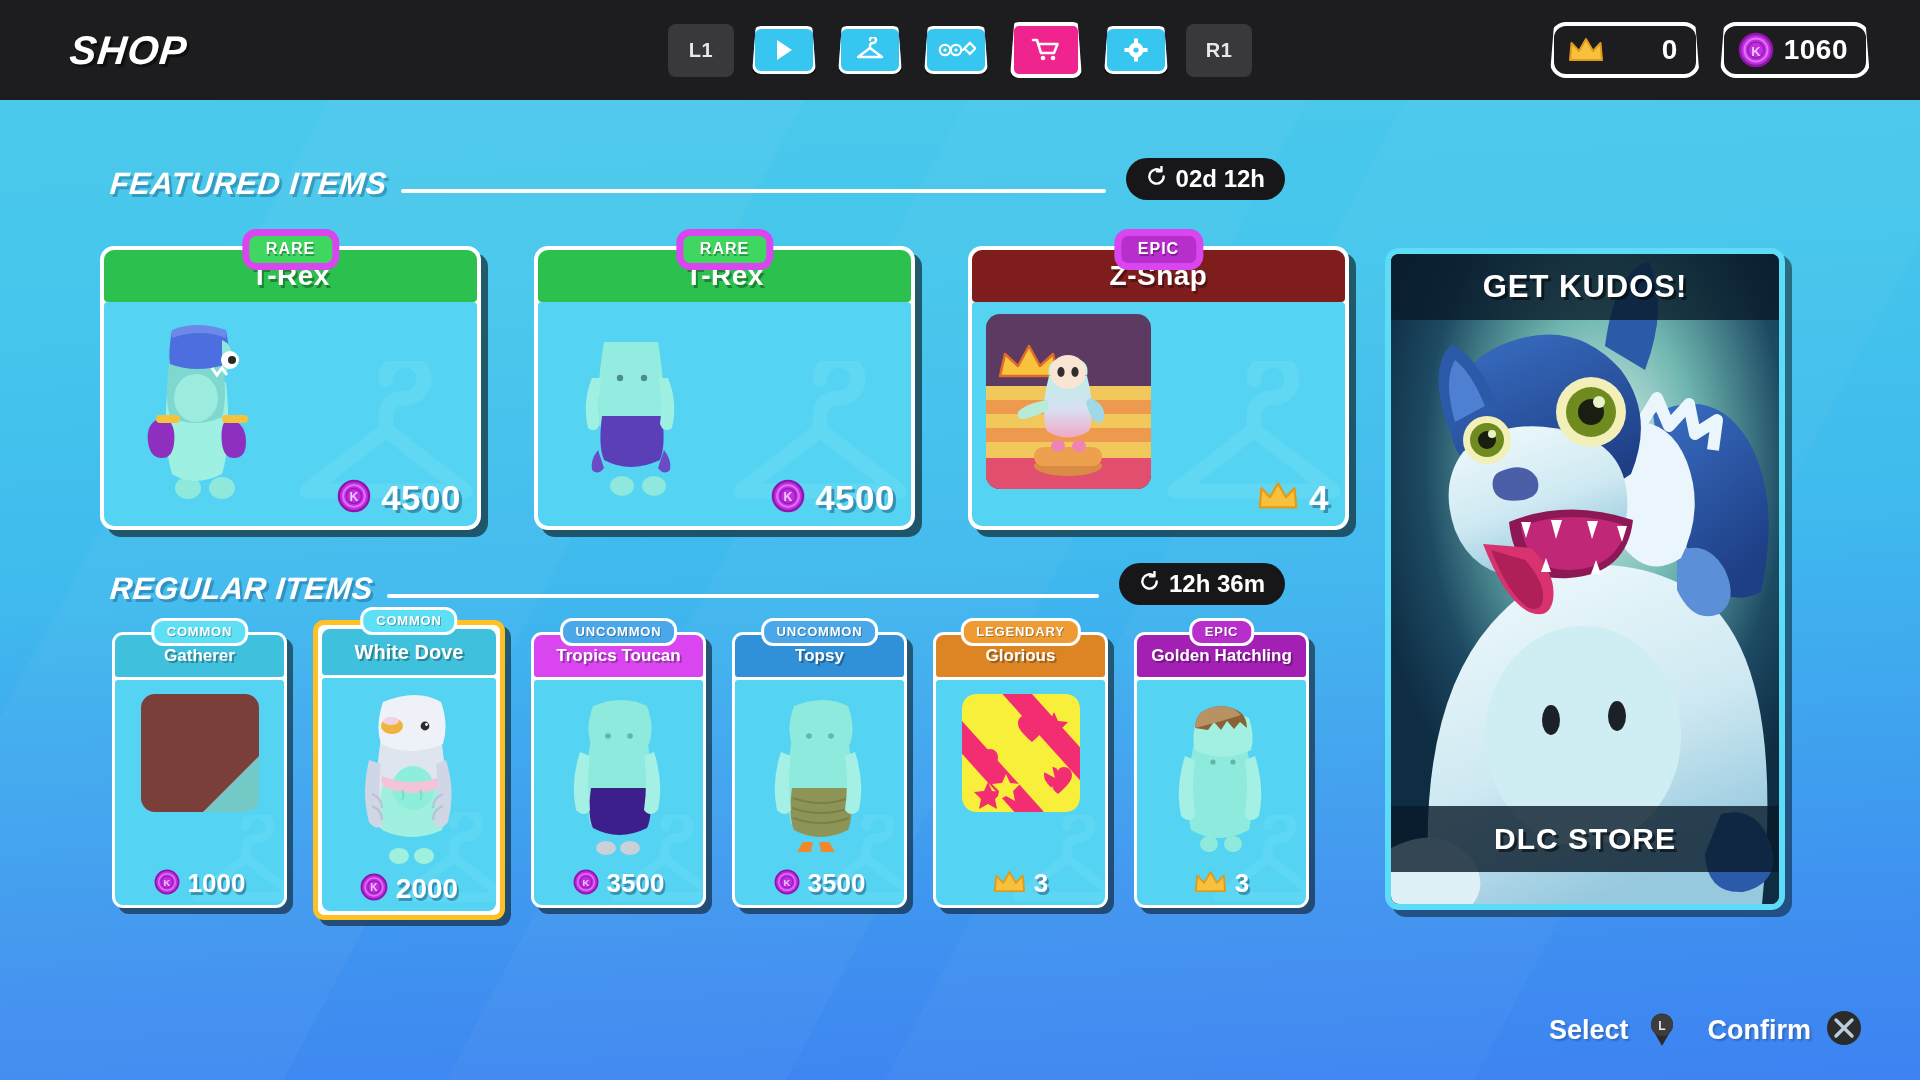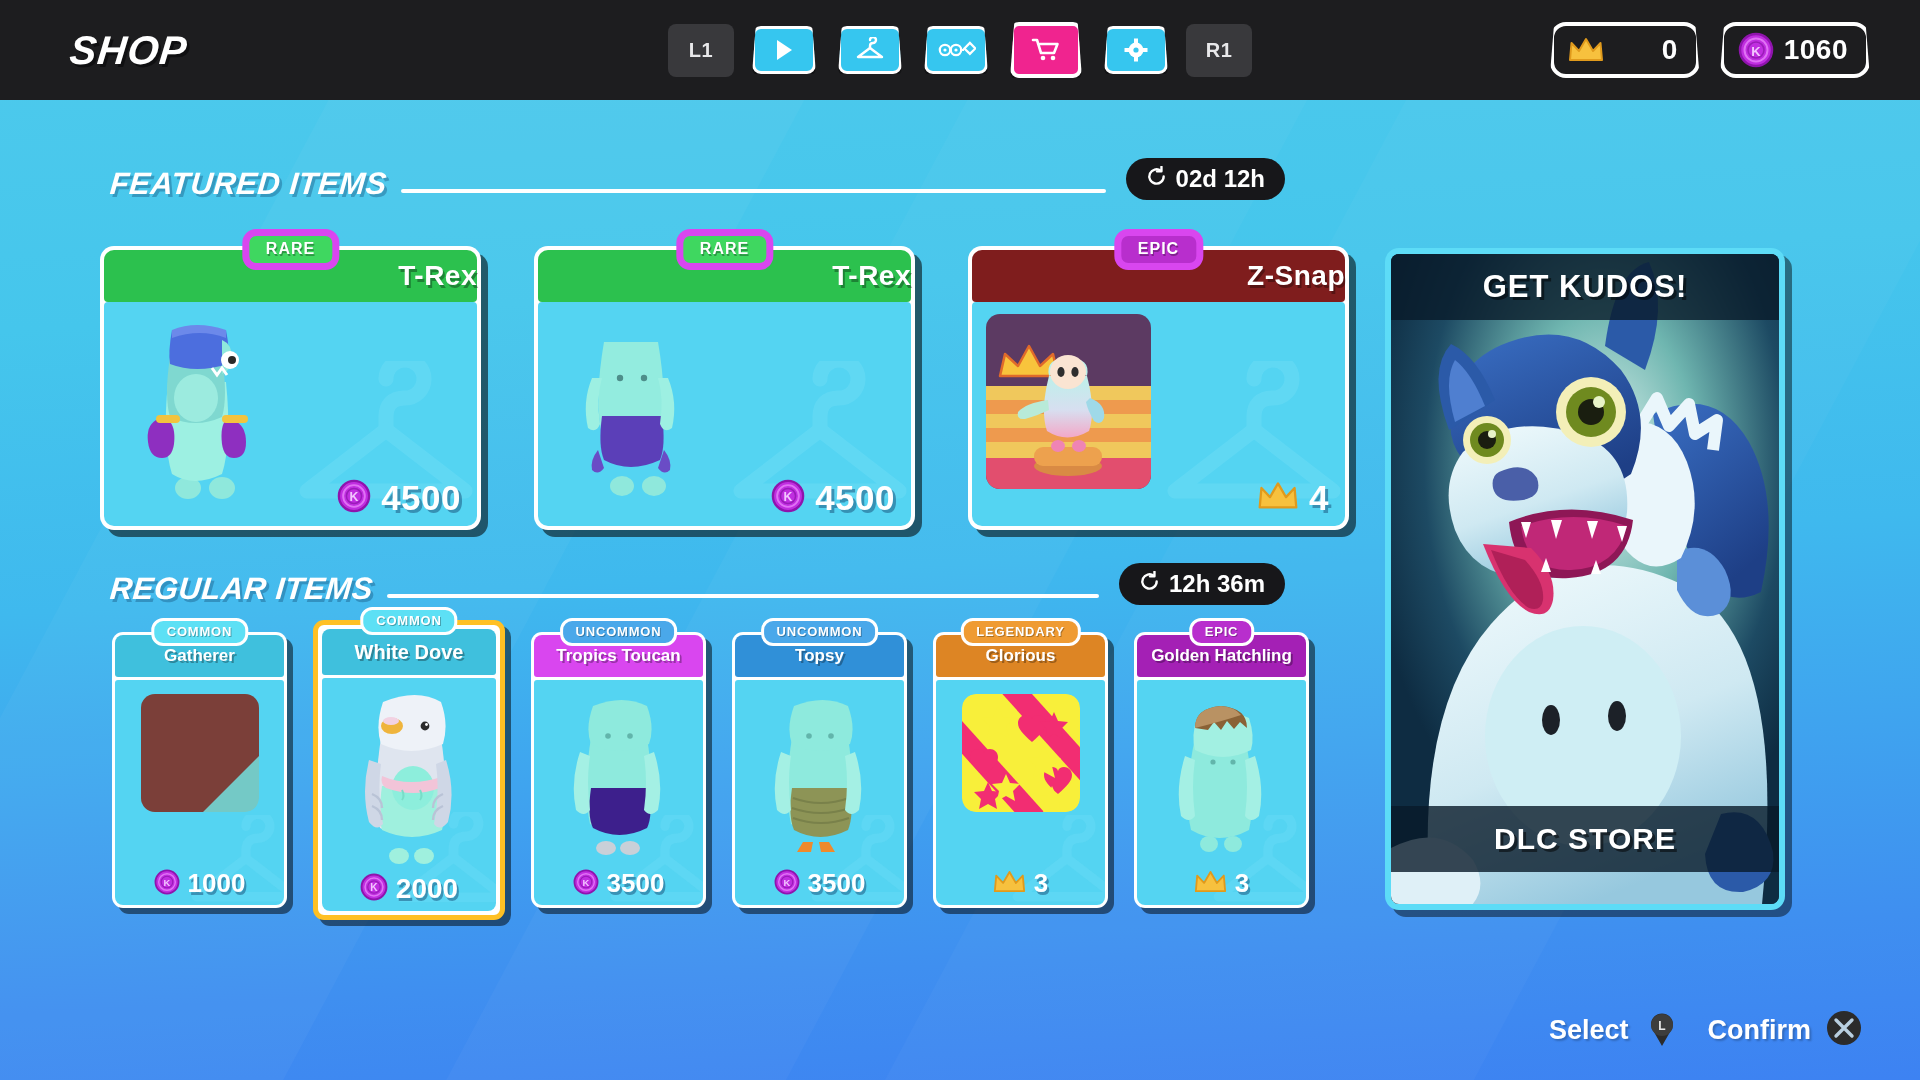--- a/index.html
+++ b/index.html
@@ -142,21 +142,21 @@
     border-radius:14px;
     padding:4px 17px 5px;
     font-size:16px; font-weight:900; letter-spacing:1px;
     color:#fff; z-index:3;
     border:7px solid #d946ef;
     text-shadow: 1px 2px 0 rgba(0,0,0,.3);
     white-space:nowrap;
   }
   .fcard .titlebar {
     height:52px; border-radius:10px 10px 4px 4px;
-    display:flex; align-items:center; justify-content:flex-end;
+    display:flex; align-items:center; justify-content:center;
   }
   .fcard .titlebar span {
     color:#fff; font-size:28px; font-weight:900;
     text-shadow: 2px 3px 0 rgba(0,0,0,.32);
     letter-spacing:.5px;
   }
   .fcard .body {
     flex:1; border-radius:4px 4px 10px 10px;
     background:#54d4f2;
     position:relative; overflow:hidden;

